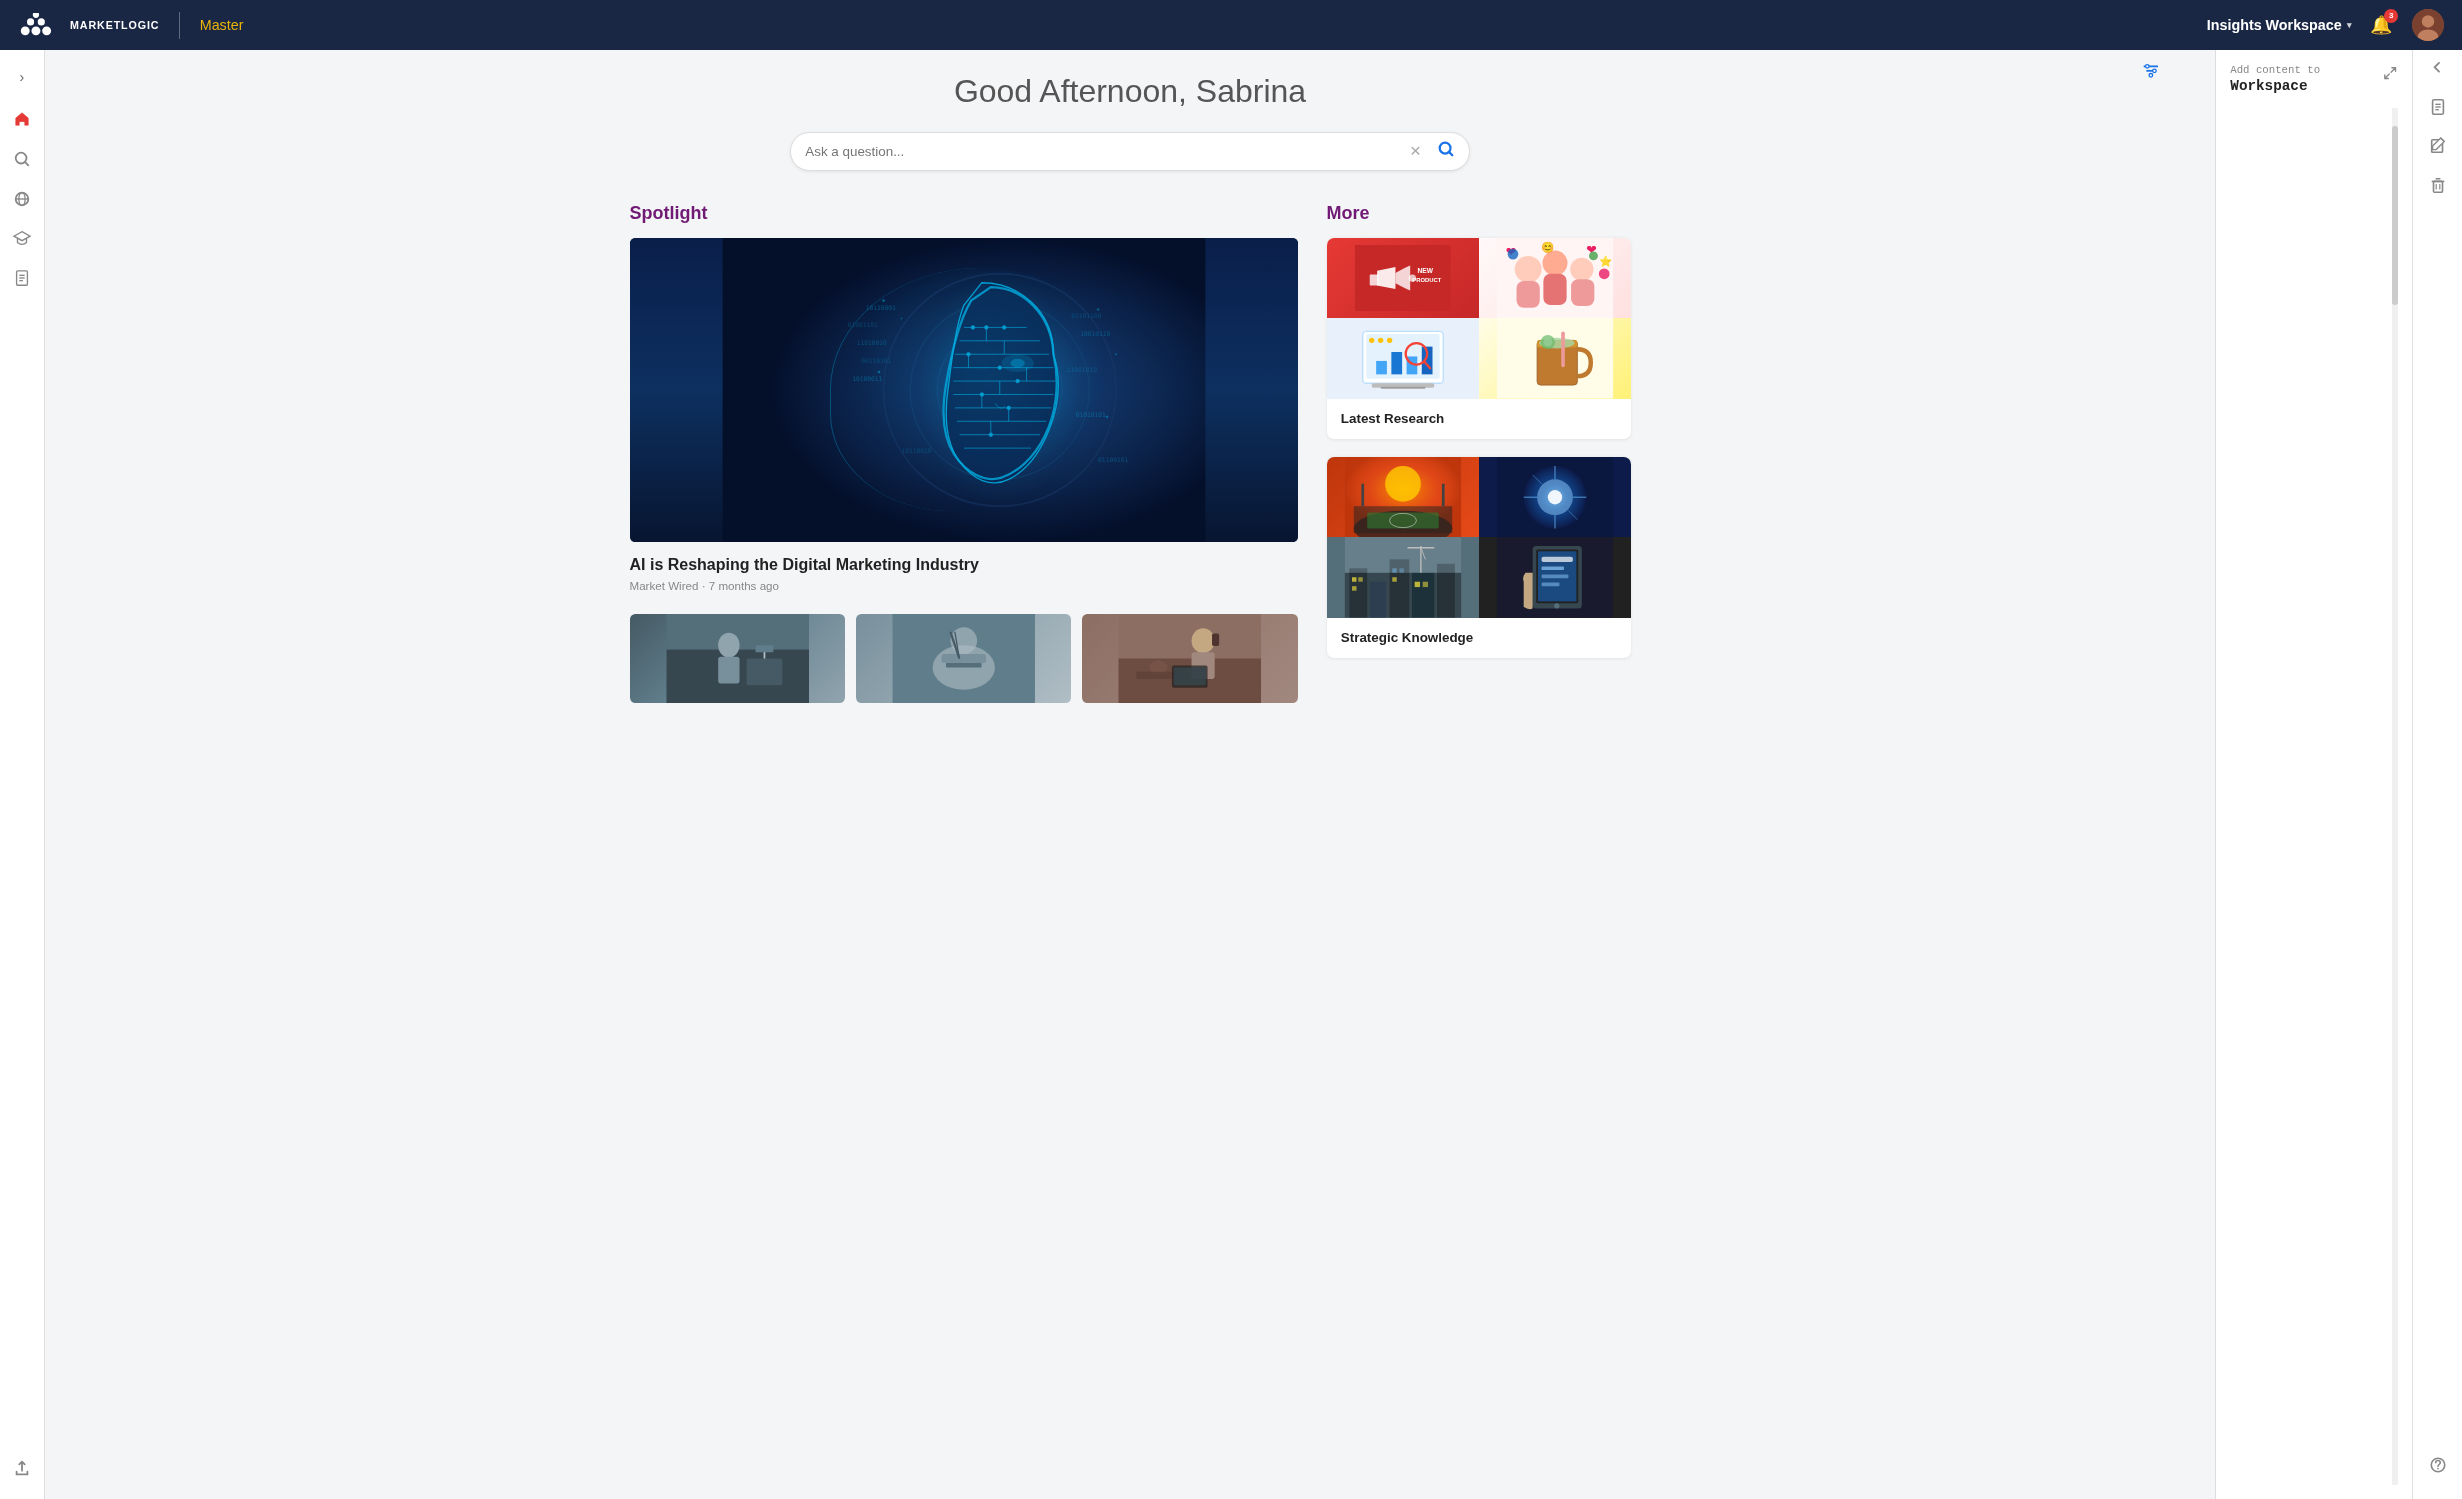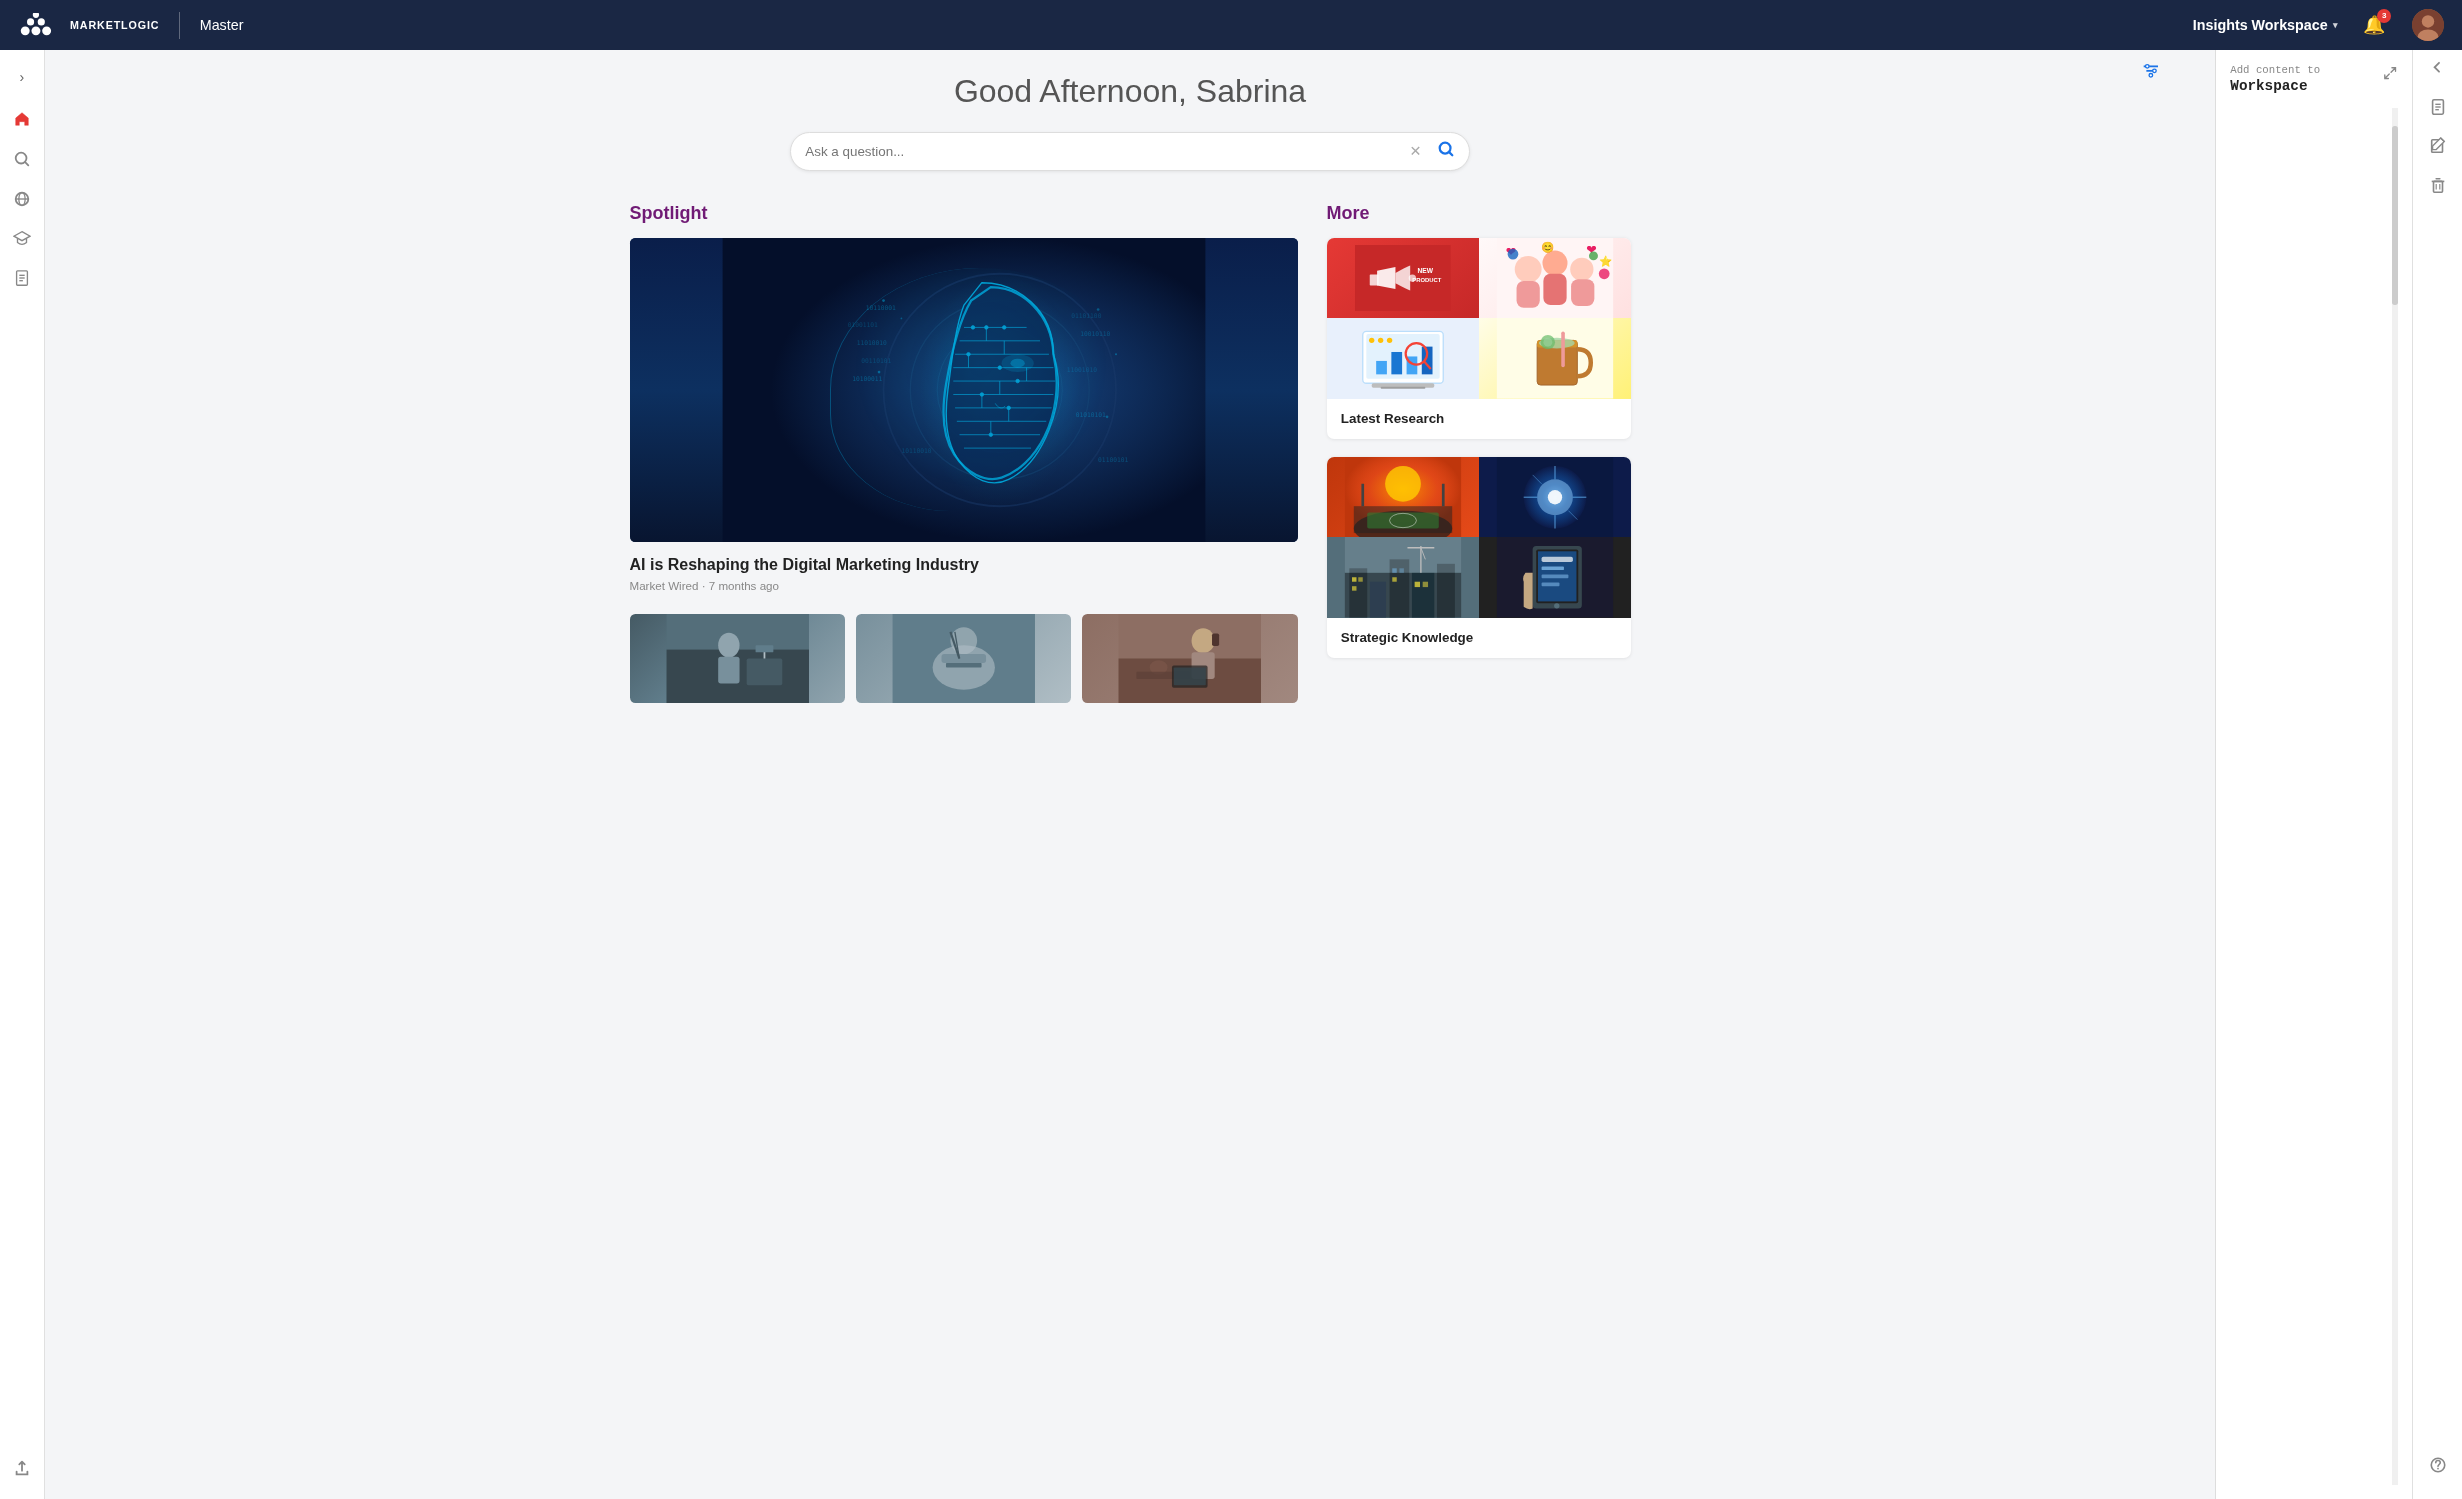--- a/index.html
+++ b/index.html
@@ -31,21 +31,21 @@
     .logo-divider {
       width: 0.9px;
       height: 27px;
       background: rgba(255,255,255,0.3);
       margin: 0 10.7px;
     }
     .nav-spacer { flex: 1; }
     .top-nav-right {
       display: flex;
       align-items: center;
-      gap: 26px;
+      gap: 19px;
     }
     .workspace-btn {
       color: white;
       font-size: 14.3px;
       font-weight: 600;
       display: flex;
       align-items: center;
       gap: 5.4px;
       cursor: pointer;
     }
@@ -415,21 +415,21 @@
         <circle cx="8" cy="20" r="5" fill="white"></circle>
         <circle cx="20" cy="20" r="5" fill="white"></circle>
         <circle cx="32" cy="20" r="5" fill="white"></circle>
         <circle cx="14" cy="10" r="4" fill="white"></circle>
         <circle cx="26" cy="10" r="4" fill="white"></circle>
         <circle cx="20" cy="2" r="3.5" fill="white"></circle>
       </svg>
     </div>
     <span style="font-size:10.7px; letter-spacing:0.9px; font-weight:bold; color:white;">MARKETLOGIC</span>
     <div class="logo-divider"></div>
-    <span style="font-size:14.3px; font-weight:400; color:#ffffff;">Master</span>
+    <span style="font-size:14.3px; font-weight:400; color:#eab308;">Master</span>
   </div>
   <div class="nav-spacer"></div>
   <div class="top-nav-right">
     <div class="workspace-btn">
       <span>Insights Workspace</span>
       <span class="workspace-chevron">▾</span>
     </div>
     <div class="notif-btn">
       <span>🔔</span>
       <div class="notif-badge">3</div>

